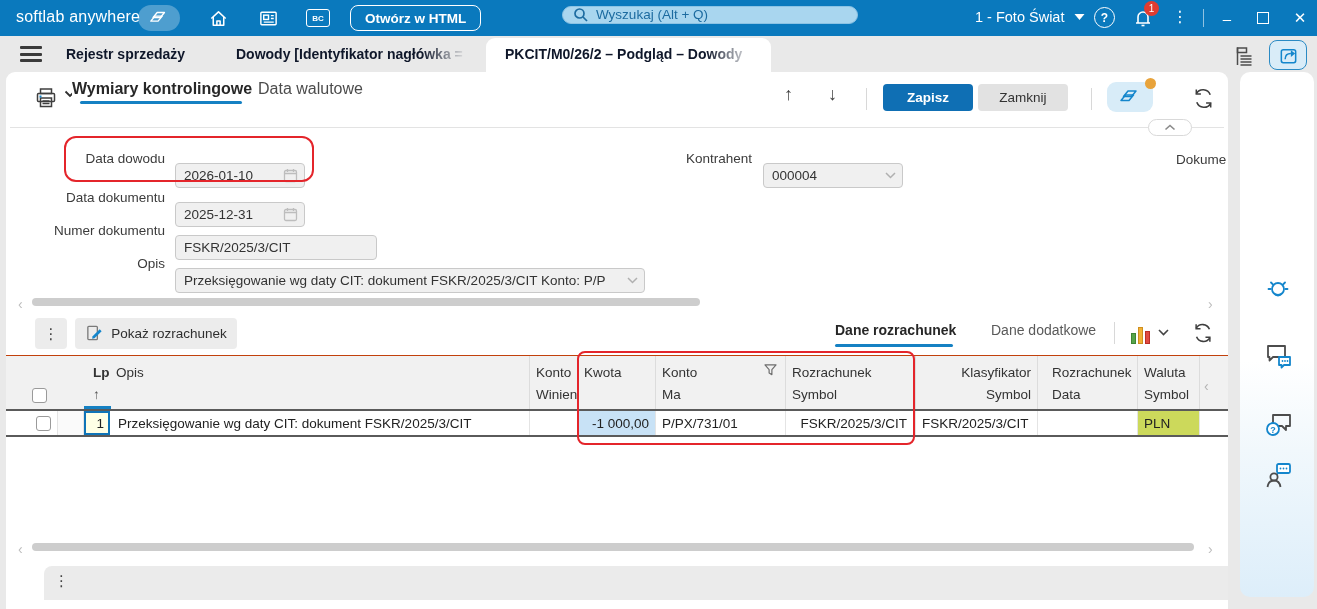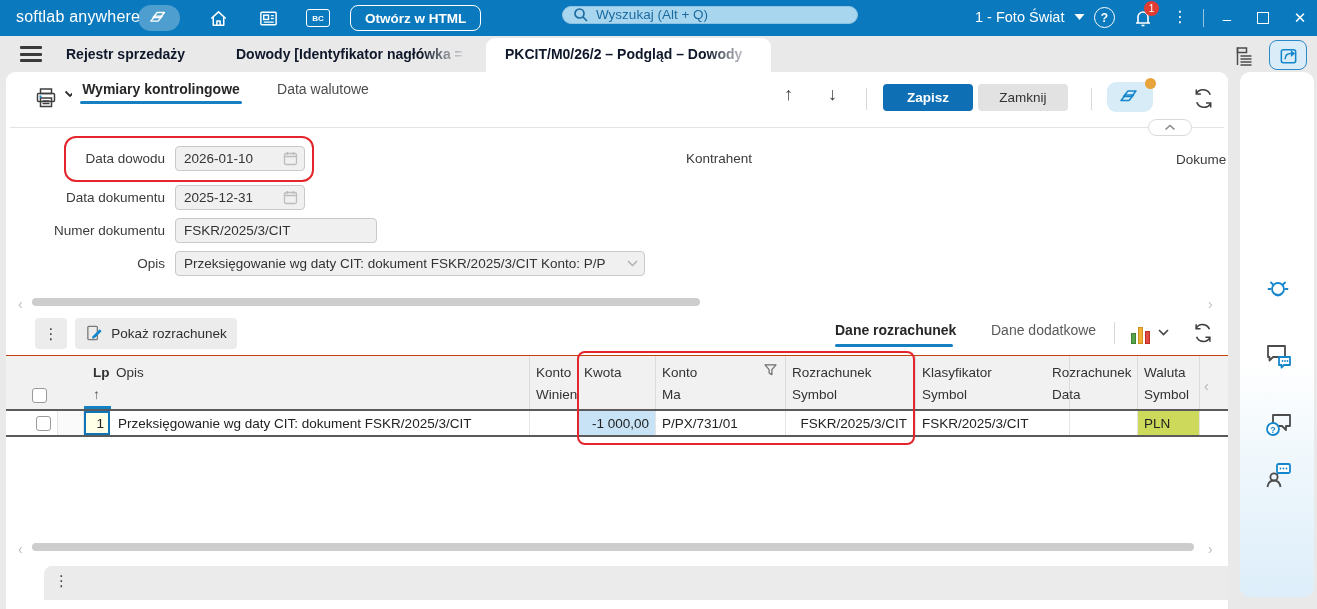--- a/index.html
+++ b/index.html
@@ -47,21 +47,21 @@
   .btn { position:absolute; top:12px; height:27px; border-radius:4px; font-size:13.5px; display:flex; align-items:center; justify-content:center; cursor:pointer; border:none; font-family:inherit; }
   .btn-primary { background:#0f6fb4; color:#fff; font-weight:bold; }
   .btn-gray { background:#e2e2e2; color:#333; }
   .layers-btn { position:absolute; left:1101px; top:10px; width:46px; height:30px; border-radius:9px; background:#d8ecf8; display:flex; align-items:center; justify-content:center; cursor:pointer; }
   .orange-dot { position:absolute; left:1139px; top:6px; width:11px; height:11px; border-radius:50%; background:#e8a33b; }
 
   .form-divider { position:absolute; left:4px; top:55px; width:1214px; height:1px; background:#e3e3e3; }
   .collapse-pill { position:absolute; left:1142px; top:47px; width:44px; height:17px; background:#fff; border:1px solid #d9d9d9; border-radius:9px; display:flex; align-items:center; justify-content:center; cursor:pointer; }
 
   .f-label { position:absolute; left:0; width:159px; text-align:right; font-size:13.5px; color:#3b3b3b; white-space:nowrap; }
-  .field { position:absolute; height:25px; background:#f0f0f0; border:1px solid #c9c9c9; border-radius:4px; font-size:13.5px; color:#333; display:flex; align-items:center; padding:0 8px; }
+  .field { position:absolute; height:25px; background:#f0f0f0; border:1px solid #c9c9c9; border-radius:4px; font-size:13.5px; color:#333; display:flex; align-items:center; padding:0 8px;margin-top:17px; }
   .field input { border:none; background:transparent; outline:none; font-size:13.5px; color:#333; width:100%; font-family:inherit; }
   .field .tail-ic { position:absolute; right:6px; top:4px; }
   .addr-box { position:absolute; left:757px; top:110px; width:327px; height:94px; background:#f3f3f3; border:1px solid #dcdcdc; border-radius:8px; padding:7px 12px; font-size:13.5px; color:#3e3e3e; line-height:19px; }
 
   .red-annot { position:absolute; border:2.5px solid #e4252b; pointer-events:none; z-index:40; }
 
   .hscroll-arrow { position:absolute; color:#bdbdbd; font-size:14px; line-height:10px; cursor:pointer; }
   .hthumb { position:absolute; height:8px; background:#cdcdcd; border-radius:4px; cursor:pointer; }
 
   .gbtn { position:absolute; top:246px; height:31px; background:#ececec; border-radius:4px; display:flex; align-items:center; justify-content:center; cursor:pointer; font-size:13.5px; color:#2f2f2f; }
@@ -74,29 +74,29 @@
   .grow { position:absolute; left:0; top:337px; width:1222px; height:28px; background:#fff; border-top:2px solid #5a5a5a; border-bottom:2px solid #5a5a5a; }
   .rcell { position:absolute; top:0; height:24px; display:flex; align-items:center; font-size:13.5px; color:#222; border-right:1px solid #e4e4e4; white-space:nowrap; overflow:hidden; }
   .col-cb   { left:24px;  width:28px; }
   .col-ind  { left:52px;  width:26px; }
   .col-lp   { left:78px;  width:26px; }
   .col-opis { left:104px; width:420px; }
   .col-kw   { left:524px; width:48px; }
   .col-kwota{ left:572px; width:78px; }
   .col-kma  { left:650px; width:130px; }
   .col-rsym { left:780px; width:130px; }
-  .col-ksym { left:910px; width:154px; }
+  .col-ksym { left:910px; width:122px;text-align:right; }
   .col-rdata{ left:1040px;width:92px; }
   .col-wal  { left:1132px;width:62px; }
   .checkbox { width:15px; height:15px; border:1.4px solid #9a9a9a; border-radius:3px; background:#fff; cursor:pointer; }
   .row-marker { position:absolute; left:18px; top:337px; width:4px; height:28px; background:#0f6fb4; }
 
   
   .btm-strip { position:absolute; left:38px; top:494px; width:1184px; height:34px; background:#ebebeb; border-radius:8px 0 0 0; }
-  .btm-tab { position:absolute; top:0; height:34px; display:flex; align-items:center; justify-content:center; font-size:14px; cursor:pointer; white-space:nowrap; }
+  .btm-tab { position:absolute; top:0; height:34px; display:flex; align-items:center; font-size:16px; cursor:pointer; white-space:nowrap; }
 
   
   .rail { position:absolute; left:1228px; top:72px; width:89px; height:537px; background:#e9e9e9; }
   .rail-panel { position:absolute; left:12px; top:0; width:74px; height:525px; background:linear-gradient(180deg,#ffffff 55%,#f1f8fc 72%,#ddeefa 100%); border-radius:10px; }
   .rail-ic { position:absolute; left:24px; width:28px; height:28px; cursor:pointer; }
 </style>
 </head>
 <body>
 
 <header class="topbar">
@@ -318,20 +318,28 @@
   <div class="field" style="left:169px; top:179px; width:470px; padding-right:24px">
     <span style="overflow:hidden; white-space:nowrap">Przeksięgowanie wg daty CIT: dokument FSKR/2025/3/CIT Konto: P/P</span>
     <span class="tail-ic" style="top:8px">
       <svg width="11" height="7" viewBox="0 0 11 7" fill="none" stroke="#b0b0b0" stroke-width="1.5">
           <path d="M1 1 L5.5 5.5 L10 1"></path>
         </svg>
     </span>
   </div>
 
   <div class="f-label" style="left:600px; top:79px; width:146px">Kontrahent</div>
+  <div class="field" style="left:757px; top:74px; width:140px; padding-right:24px">
+    <span>000004</span>
+    <span class="tail-ic" style="top:8px">
+      <svg width="11" height="7" viewBox="0 0 11 7" fill="none" stroke="#b0b0b0" stroke-width="1.5">
+          <path d="M1 1 L5.5 5.5 L10 1"></path>
+        </svg>
+    </span>
+  </div>
 
 
   <div class="abs" style="left:1170px; top:80px; width:52px; overflow:hidden; white-space:nowrap">Dokume</div>
 
   <div class="hscroll-arrow" style="left:12px; top:227px">‹</div>
   <div class="hthumb" style="left:26px; top:226px; width:668px"></div>
   <div class="hscroll-arrow" style="left:1202px; top:227px">›</div>
 
   <div class="gbtn" style="left:29px; width:32px">
     <span style="font-size:15px; color:#444">⋮</span>

